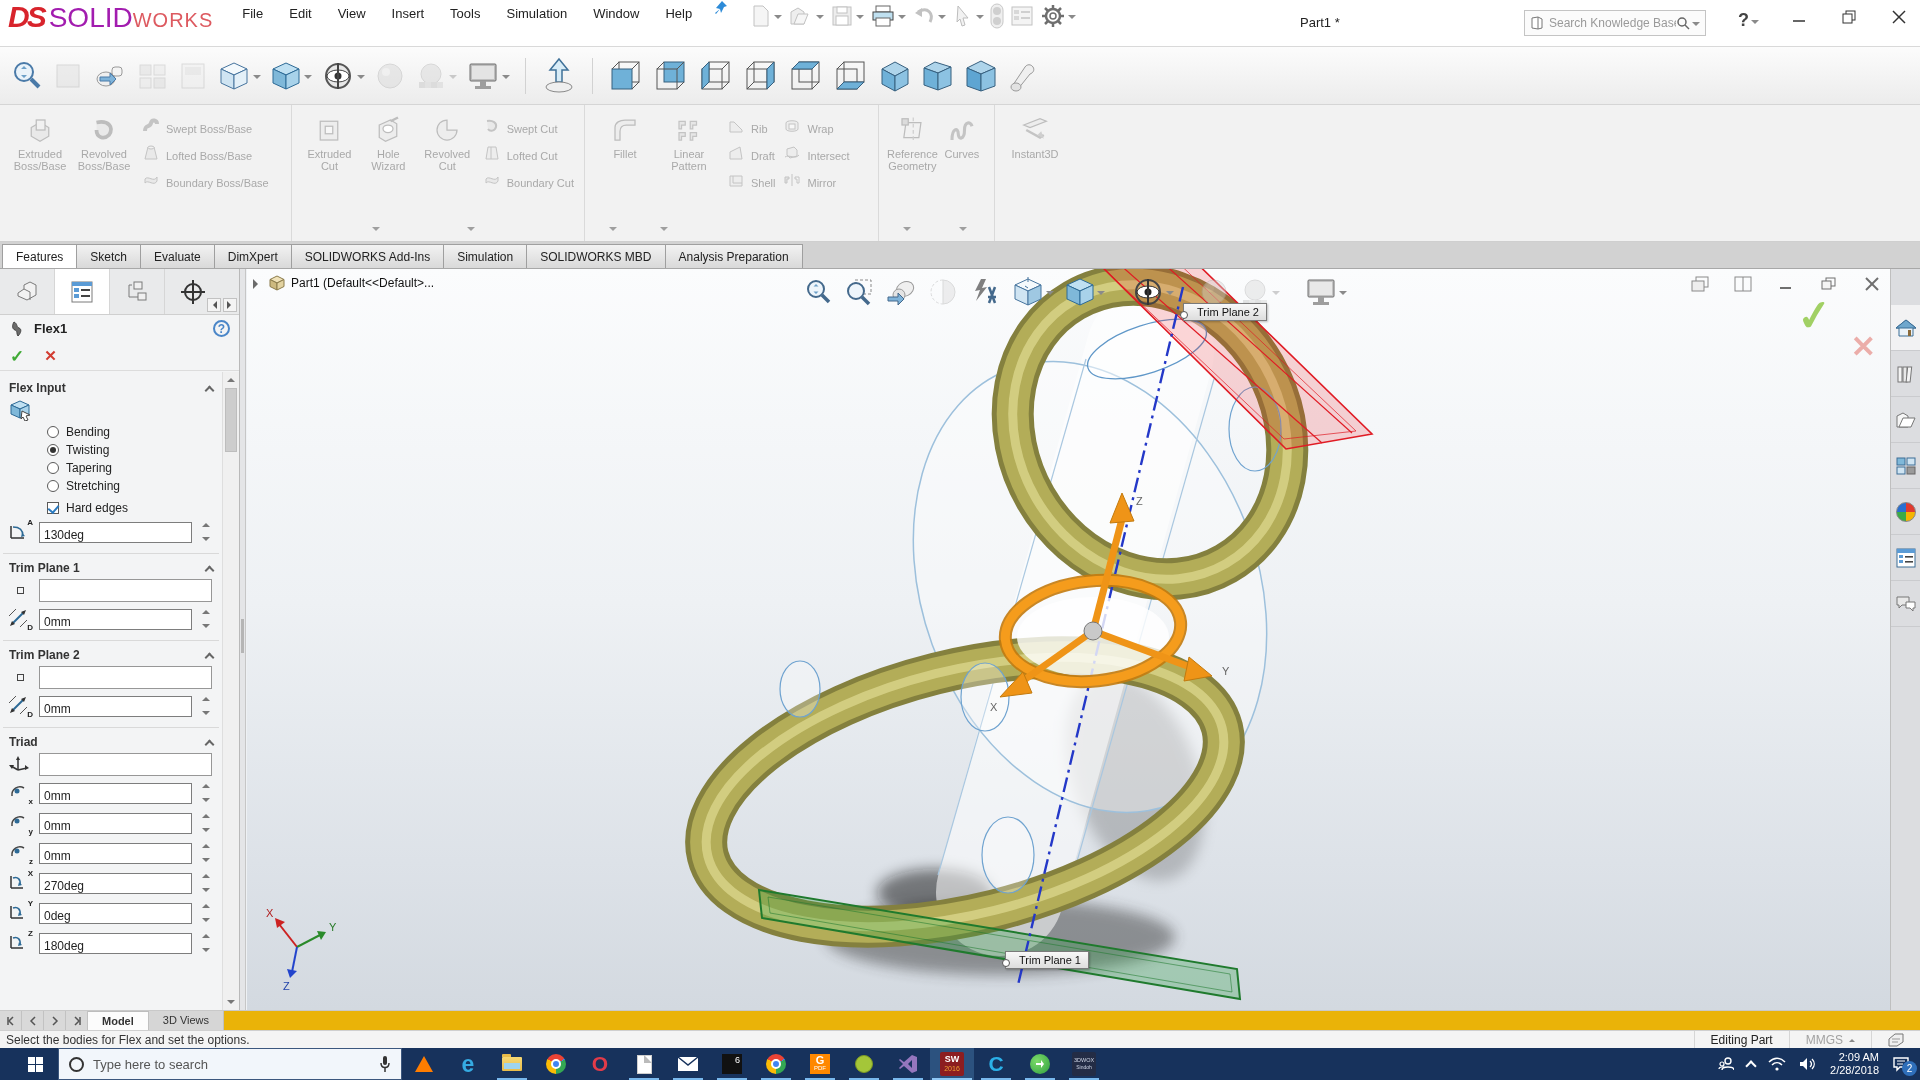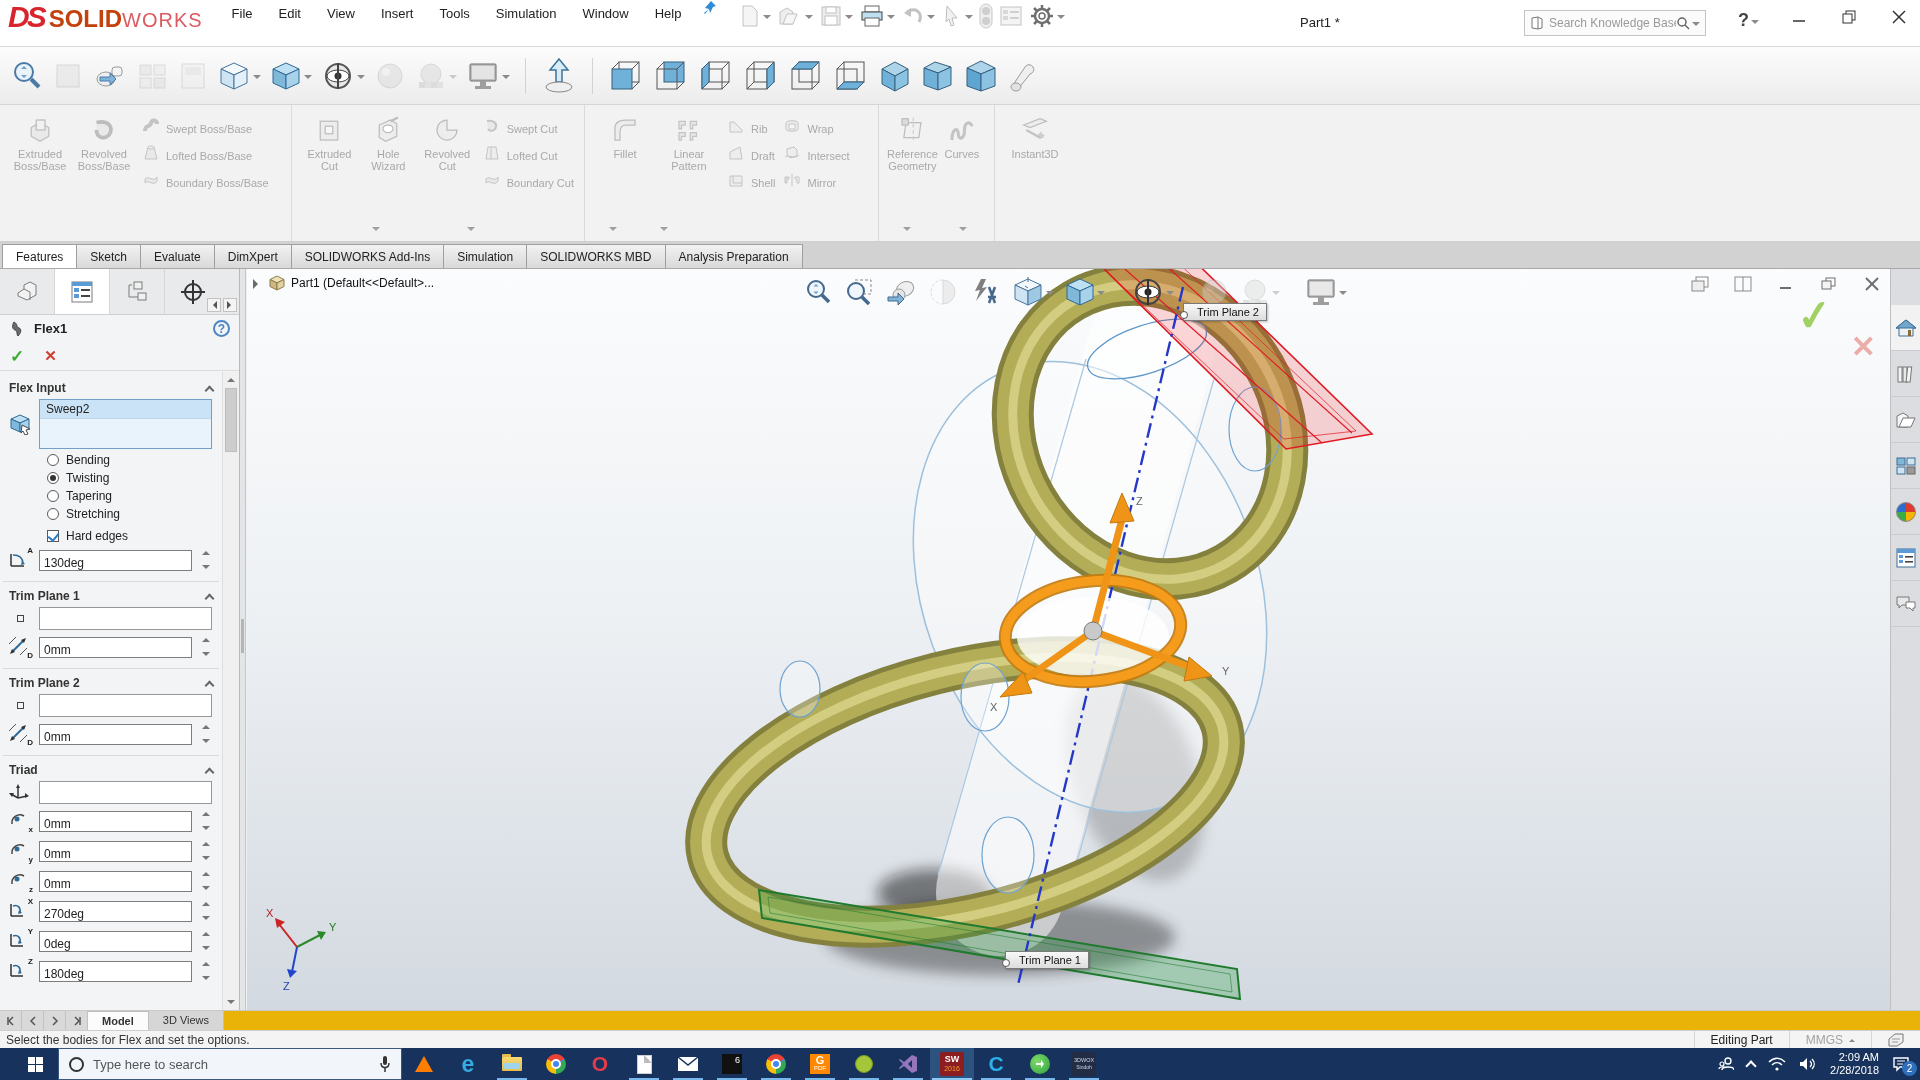--- a/index.html
+++ b/index.html
@@ -8,21 +8,21 @@
     width:1920px; height:1080px; overflow:hidden;
     font-family:"Liberation Sans", sans-serif; font-size:12px; color:#222;
     background:#fff; user-select:none;
   }
   svg { display:block; }
 
   
   .titlebar { position:relative; height:47px; background:#fff; border-bottom:1px solid #d9d9d9; display:flex; align-items:flex-start; }
   .logo { display:flex; align-items:baseline; padding:0 16px 0 8px; white-space:nowrap; }
   .logo-ds { font-style:italic; font-weight:bold; font-size:30px; color:#d8242c; letter-spacing:-3px; margin-right:5px; }
-  .logo-solid { font-weight:bold; font-size:24px; color:#c2410c; }
+  .logo-solid { font-weight:normal; font-size:28px; color:#a21caf; }
   .logo-works { font-weight:normal; font-size:20px; color:#dd5a60; letter-spacing:1px; }
   .menubar { display:flex; }
   .menu-item { padding:6px 13px; font-size:13px; color:#222; cursor:default; }
   .pin { margin:0 8px; }
   .qat { display:flex; align-items:center; margin-left:10px; }
   .qat-btn { height:32px; display:flex; align-items:center; padding:0 3px; }
   .caret { width:0; height:0; border:4px solid transparent; border-top-color:#8a8a8a; margin-left:2px; margin-top:6px; }
   .doc-title { position:absolute; left:1300px; top:15px; font-size:13px; color:#222; }
   .kb-search { position:absolute; left:1524px; top:10px; width:182px; height:26px; border:1px solid #c4c4c4; background:#fbfbfb; display:flex; align-items:center; padding:0 5px; }
   .kb-search .ph { color:#9a9a9a; font-size:12px; flex:1; margin-left:5px; white-space:nowrap; overflow:hidden; }
@@ -729,23 +729,20 @@
       </div>
       <div class="pm-row">
         <span class="pm-ico">
             <svg width="24" height="22" viewBox="0 0 24 22">
               <polygon points="12,2 21,6 12,10 3,6" fill="#bfe0f2" stroke="#2d6a96"></polygon>
               <polygon points="3,6 12,10 12,19 3,15" fill="#7fb8d9" stroke="#2d6a96"></polygon>
               <polygon points="21,6 12,10 12,19 21,15" fill="#a8d2ea" stroke="#2d6a96"></polygon>
               <path d="M14 12 L22 16 L18 17 L20 21 L17 22 L15 18 L13 20 Z" fill="#fff" stroke="#444"></path>
             </svg>
           </span>
-        <div class="sel-box">
-          <div class="sel-item">Sweep2</div>
-        </div>
       </div>
       <div class="radio-row">
           <span class="radio"></span>
           <span>Bending</span>
         </div>
       <div class="radio-row">
           <span class="radio checked"></span>
           <span>Twisting</span>
         </div>
       <div class="radio-row">

